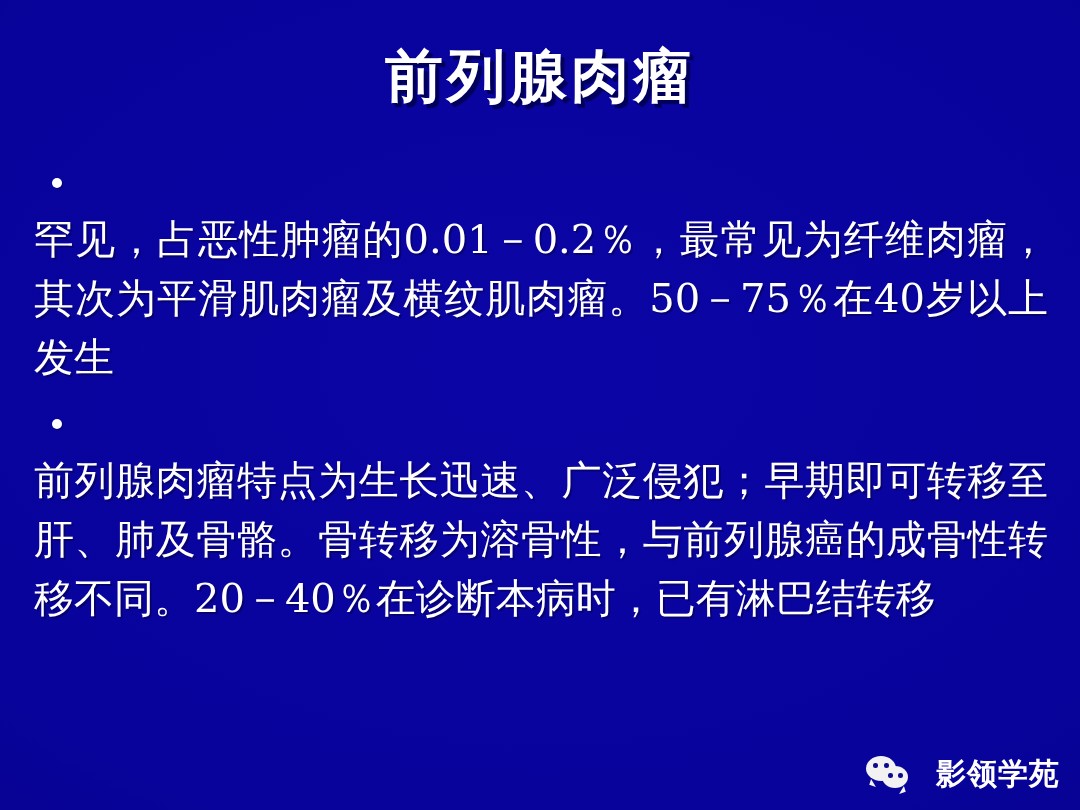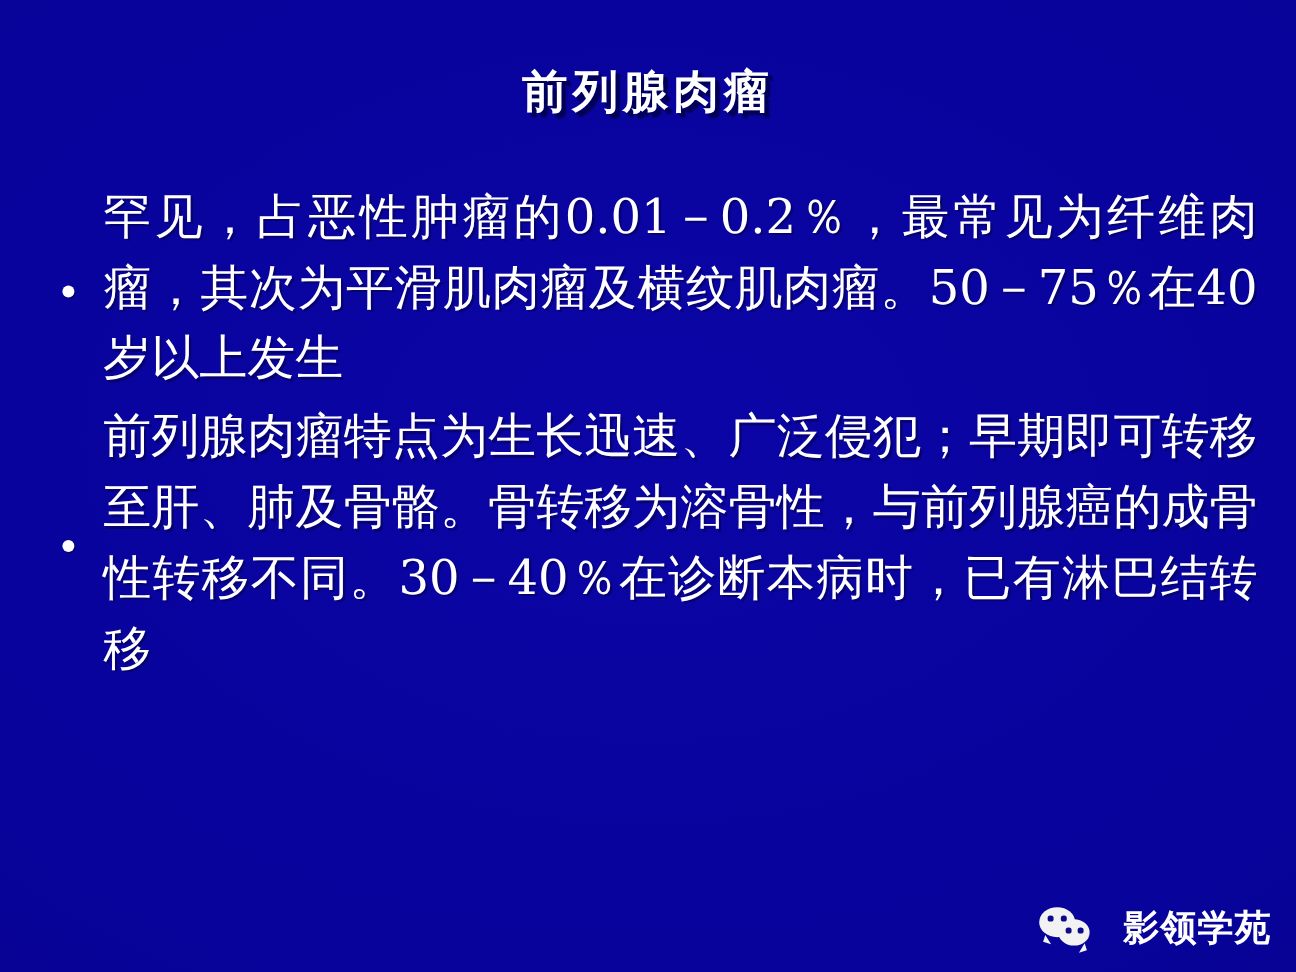--- a/index.html
+++ b/index.html
@@ -26,40 +26,41 @@
 
   
   #title {
     position: absolute;
     top: 44px;
     left: 0;
     width: 1080px;
     text-align: center;
     font-family: "DejaVu Serif", "Liberation Serif", serif;
     font-weight: 700;
-    font-size: 38px;
+    font-size: 58px;
     line-height: 64px;
     letter-spacing: 4px;
     color: #ffffff;
     text-shadow: 3px 3px 0 #00005c, 4px 4px 1px rgba(0,0,0,0.45);
     white-space: nowrap;
   }
 
   
   #body {
     position: absolute;
     top: 152px;
     left: 34px;
     width: 1014px;
   }
 
   .bullet-row {
     display: flex;
-    align-items: center;
+    align-items: flex-start;
     margin-bottom: 6px;
+    flex-direction: column;
   }
 
   .bullet-marker {
     flex: 0 0 auto;
     width: 52px;
     height: 58px;
     position: relative;
   }
   .bullet-marker i {
     display: block;
@@ -176,21 +177,21 @@
       <span class="bullet-marker">
           <i></i>
         </span>
       <span class="bullet-text">罕见，占恶性肿瘤的0.01－0.2％，最常见为纤维肉瘤，其次为平滑肌肉瘤及横纹肌肉瘤。50－75％在40岁以上发生</span>
     </div>
 
     <div class="bullet-row">
       <span class="bullet-marker">
           <i></i>
         </span>
-      <span class="bullet-text">前列腺肉瘤特点为生长迅速、广泛侵犯；早期即可转移至肝、肺及骨骼。骨转移为溶骨性，与前列腺癌的成骨性转移不同。30－40％在诊断本病时，已有淋巴结转移</span>
+      <span class="bullet-text">前列腺肉瘤特点为生长迅速、广泛侵犯；早期即可转移至肝、肺及骨骼。骨转移为溶骨性，与前列腺癌的成骨性转移不同。20－40％在诊断本病时，已有淋巴结转移</span>
     </div>
 
 
   </div>
 
   <div id="watermark">
     <span class="wc-logo">
       <span class="bub big"></span>
       <span class="bub small"></span>
       <span class="dot d1"></span>

